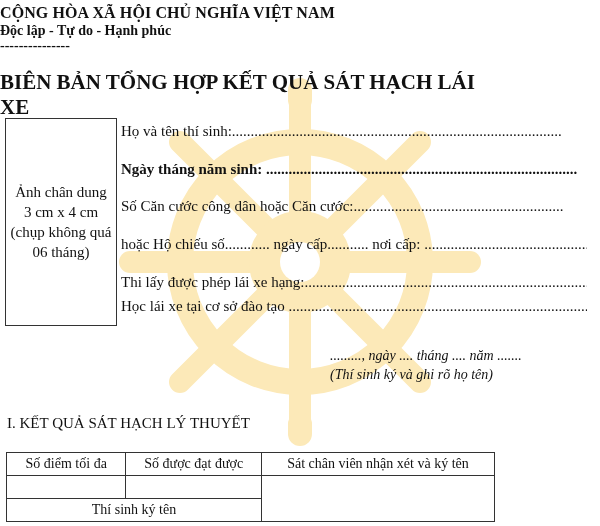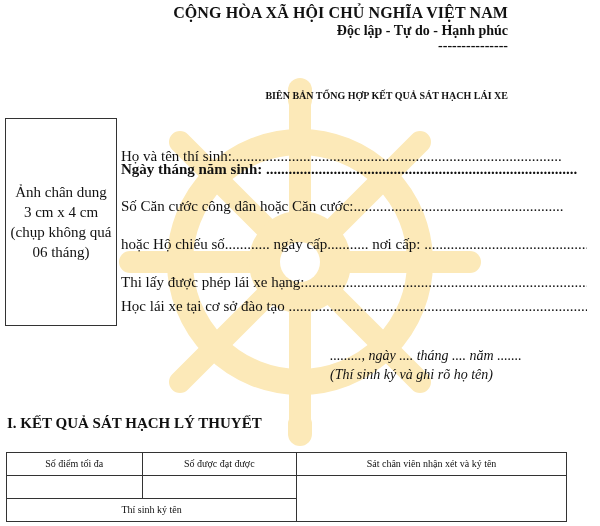--- a/index.html
+++ b/index.html
@@ -6,48 +6,48 @@
     body {
       width: 600px; height: 526px; position: relative; overflow: hidden;
       font-family: "Liberation Serif", "DejaVu Serif", serif;
       color: #111;
     }
     .watermark {
       position: absolute; left: 0; top: 0; width: 600px; height: 526px;
       pointer-events: none; z-index: 0;
     }
     .layer { position: absolute; z-index: 1; }
-    .center { left: 0; width: 508px; text-align: right; }
+    .center { left: 0; width: 508px; text-align: left; }
     .h-nation { top: 4px; font-size: 16px; font-weight: bold; letter-spacing: 0.1px; }
     .h-motto { top: 23px; font-size: 14px; font-weight: bold; }
     .h-sep { top: 38px; font-size: 14px; font-weight: bold; letter-spacing: 0px; }
-    .h-title { top: 90px; font-size: 10px; font-weight: bold; }
+    .h-title { top: 70px; font-size: 21px; font-weight: bold; }
     .photo-box {
       position: absolute; left: 5px; top: 118px; width: 112px; height: 208px;
       border: 1.5px solid #333; box-sizing: border-box; z-index: 1;
       display: flex; align-items: center; justify-content: flex-end;
       text-align: center; font-size: 15px; line-height: 20px; padding: 0 4px;
       background: transparent;
     }
     .field {
       position: absolute; left: 121px; width: 466px; font-size: 15px;
       white-space: nowrap; overflow: hidden; z-index: 1; line-height: 18px;
     }
     .field .dots { letter-spacing: 0; }
     .sig {
       position: absolute; left: 330px; width: 240px; text-align: left;
       font-style: italic; font-size: 14px; z-index: 1; line-height: 18px;
     }
     .section-title {
       position: absolute; left: 7px; top: 415px; font-size: 15px;
-      font-weight: bold; z-index: 1;
+      font-weight: normal; z-index: 1;
     }
     table.result {
-      position: absolute; left: 6px; top: 452px; width: 561px;
-      border-collapse: collapse; z-index: 1; font-size: 10px;
+      position: absolute; left: 6px; top: 452px; width: 489px;
+      border-collapse: collapse; z-index: 1; font-size: 14px;
     }
     table.result td {
       border: 1.3px solid #333; text-align: center; padding: 0;
       height: 22px; line-height: 20px;
     }
   </style>
 </head>
 <body>
 
 <svg class="watermark" viewBox="0 0 600 526" xmlns="http://www.w3.org/2000/svg">
@@ -75,21 +75,21 @@
 
 <div class="layer center h-nation">CỘNG HÒA XÃ HỘI CHỦ NGHĨA VIỆT NAM</div>
 <div class="layer center h-motto">Độc lập - Tự do - Hạnh phúc</div>
 <div class="layer center h-sep">---------------</div>
 <div class="layer center h-title">BIÊN BẢN TỔNG HỢP KẾT QUẢ SÁT HẠCH LÁI XE</div>
 
 <div class="photo-box">
   <span>Ảnh chân dung 3 cm x 4 cm (chụp không quá 06 tháng)</span>
 </div>
 
-<div class="field" style="top:122px;margin-top:25px;">
+<div class="field" style="top:122px;">
   <span>Họ và tên thí sinh:</span><span class="dots">........................................................................................</span>
 </div>
 <div class="field" style="top:160px;font-weight:bold;">
   <span>Ngày tháng năm sinh: </span><span class="dots">...................................................................................</span>
 </div>
 <div class="field" style="top:197px;">
   <span>Số Căn cước công dân hoặc Căn cước:</span><span class="dots">........................................................</span>
 </div>
 <div class="field" style="top:235px;">
   <span>hoặc Hộ chiếu số............ ngày cấp........... nơi cấp: </span><span class="dots">...............................................</span>

